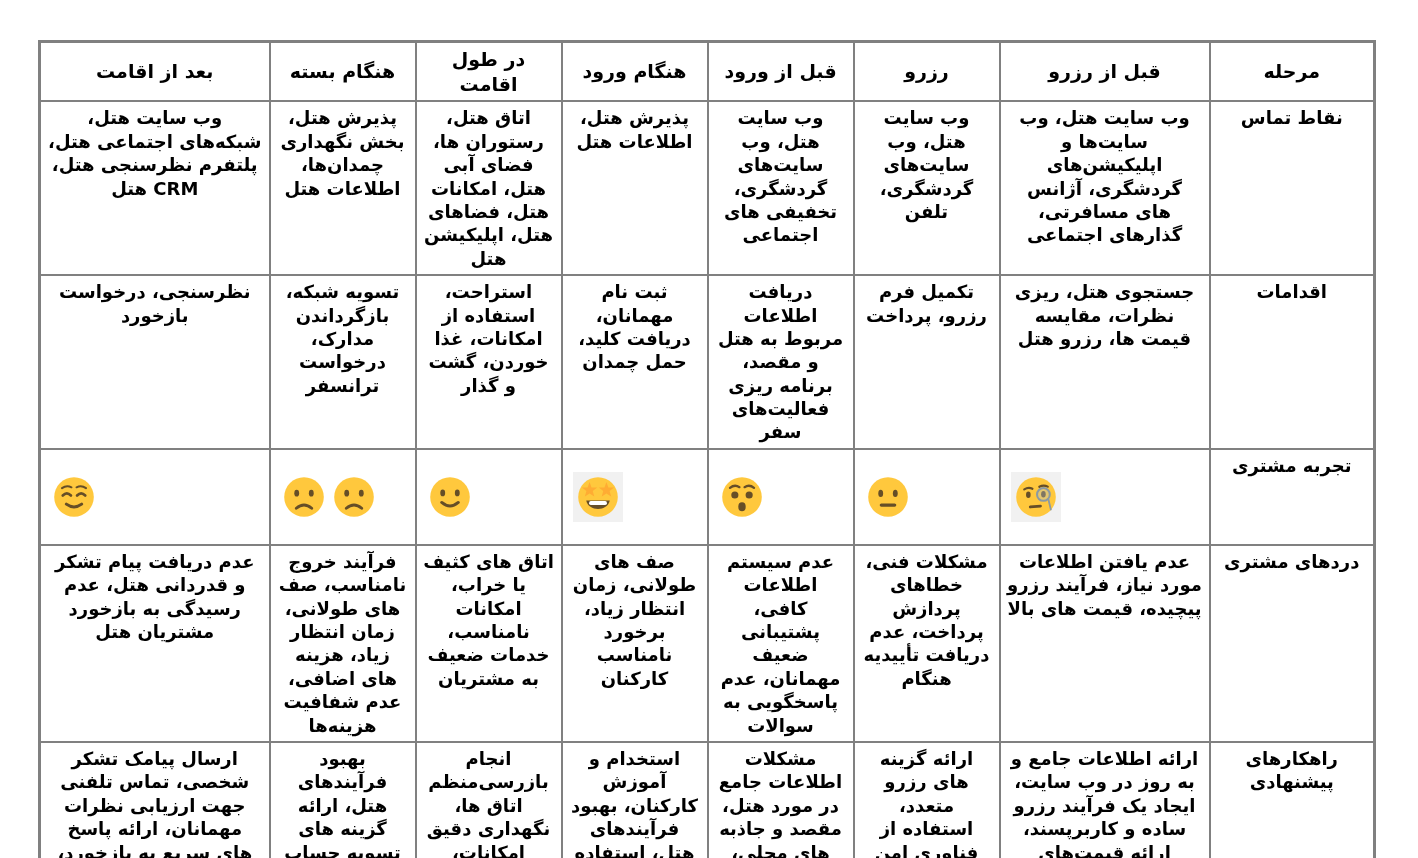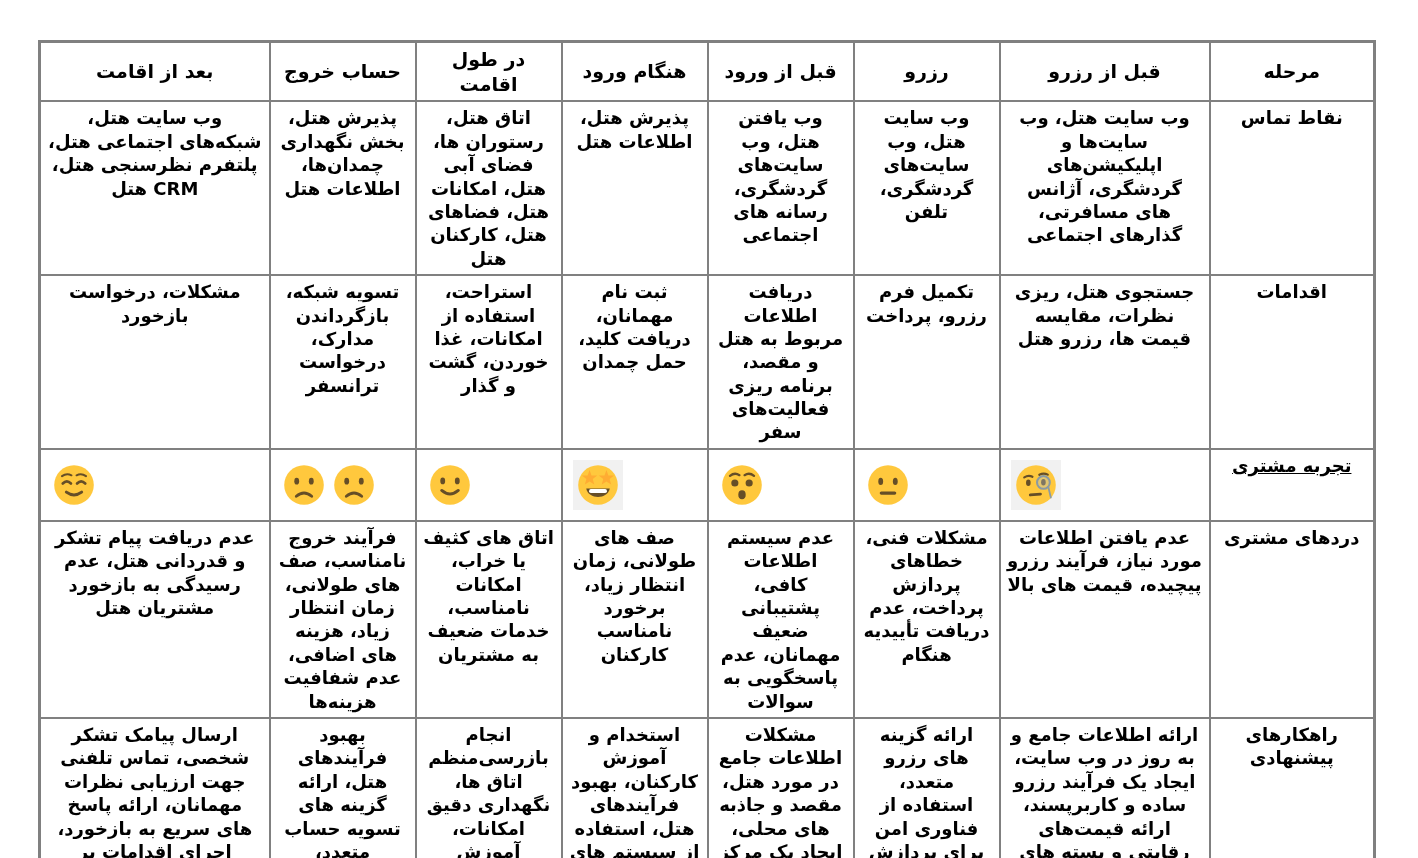--- a/index.html
+++ b/index.html
@@ -39,21 +39,21 @@
     font-size:19px;
     vertical-align:middle;
     height:48px;
   }
   th.rowlabel{
     font-size:18px;
     vertical-align:middle;
   }
   tr.r-touch{height:140px;}
   tr.r-act{height:120px;}
-  tr.r-exp{height:72px;text-decoration:underline;}
+  tr.r-exp{height:96px;}
   tr.r-pain{height:148px;}
   tr.r-sol{height:250px;}
   tr.r-exp td{
     vertical-align:middle;
     text-align:left;
     padding-left:8px;
   }
   .emoji{display:inline-block;vertical-align:middle;margin:0 2px;}
   .emoji svg{display:block;}
   [data-name="face-with-monocle-emoji"],
@@ -74,44 +74,44 @@
       <col style="width:230px">
   </colgroup>
   <tbody>
       <tr class="r-head" data-name="header-row">
     <th data-name="header-stage">مرحله</th>
     <th data-name="header-before-booking">قبل از رزرو</th>
     <th data-name="header-booking">رزرو</th>
     <th data-name="header-before-arrival">قبل از ورود</th>
     <th data-name="header-arrival">هنگام ورود</th>
     <th data-name="header-during-stay">در طول اقامت</th>
-    <th data-name="header-checkout">حساب خروج</th>
+    <th data-name="header-checkout">هنگام بسته</th>
     <th data-name="header-after-stay">بعد از اقامت</th>
   </tr>
 
   <tr class="r-touch" data-name="row-touchpoints">
     <th class="rowlabel" data-name="label-touchpoints">نقاط تماس</th>
     <td data-name="cell-touchpoints-before-booking">وب سایت هتل، وب سایت‌ها و اپلیکیشن‌های گردشگری، آژانس های مسافرتی، گذار‌های اجتماعی</td>
     <td data-name="cell-touchpoints-booking">وب سایت هتل، وب سایت‌های گردشگری، تلفن</td>
-    <td data-name="cell-touchpoints-before-arrival">وب یافتن هتل، وب سایت‌های گردشگری، رسانه های اجتماعی</td>
+    <td data-name="cell-touchpoints-before-arrival">وب سایت هتل، وب سایت‌های گردشگری، تخفیفی های اجتماعی</td>
     <td data-name="cell-touchpoints-arrival">پذیرش هتل، اطلاعات هتل</td>
-    <td data-name="cell-touchpoints-during-stay">اتاق هتل، رستوران ها، فضای آبی هتل، امکانات هتل، فضاهای هتل، کارکنان هتل</td>
+    <td data-name="cell-touchpoints-during-stay">اتاق هتل، رستوران ها، فضای آبی هتل، امکانات هتل، فضاهای هتل، اپلیکیشن هتل</td>
     <td data-name="cell-touchpoints-checkout">پذیرش هتل، بخش نگهداری چمدان‌ها، اطلاعات هتل</td>
     <td data-name="cell-touchpoints-after-stay">وب سایت هتل، شبکه‌های اجتماعی هتل، پلتفرم نظرسنجی هتل، CRM هتل</td>
   </tr>
 
   <tr class="r-act" data-name="row-actions">
     <th class="rowlabel" data-name="label-actions">اقدامات</th>
     <td data-name="cell-actions-before-booking">جستجوی هتل، ریزی نظرات، مقایسه قیمت ها، رزرو هتل</td>
     <td data-name="cell-actions-booking">تکمیل فرم رزرو، پرداخت</td>
     <td data-name="cell-actions-before-arrival">دریافت اطلاعات مربوط به هتل و مقصد، برنامه ریزی فعالیت‌های سفر</td>
     <td data-name="cell-actions-arrival">ثبت نام مهمانان، دریافت کلید، حمل چمدان</td>
     <td data-name="cell-actions-during-stay">استراحت، استفاده از امکانات، غذا خوردن، گشت و گذار</td>
     <td data-name="cell-actions-checkout">تسویه شبکه، بازگرداندن مدارک، درخواست ترانسفر</td>
-    <td data-name="cell-actions-after-stay">مشکلات، درخواست بازخورد</td>
+    <td data-name="cell-actions-after-stay">نظرسنجی، درخواست بازخورد</td>
   </tr>
 
   <tr class="r-exp" data-name="row-experience">
     <th class="rowlabel" data-name="label-experience">تجربه مشتری</th>
     <td data-name="cell-experience-before-booking"><span class="emoji" data-name="face-with-monocle-emoji"><svg viewBox="0 0 36 36" width="46" height="46">
               <circle cx="18" cy="18" r="15.5" fill="#FFC83D"></circle>
               <path d="M8.8 12 Q12.2 10 15.2 11.6" stroke="#664E27" stroke-width="1.7" fill="none" stroke-linecap="round"></path>
               <path d="M20.6 10 Q24 8.2 27.2 9.9" stroke="#664E27" stroke-width="1.7" fill="none" stroke-linecap="round"></path>
               <ellipse cx="12" cy="16.2" rx="1.8" ry="2.5" fill="#664E27"></ellipse>
               <ellipse cx="23.8" cy="15.8" rx="1.8" ry="2.5" fill="#664E27"></ellipse>

